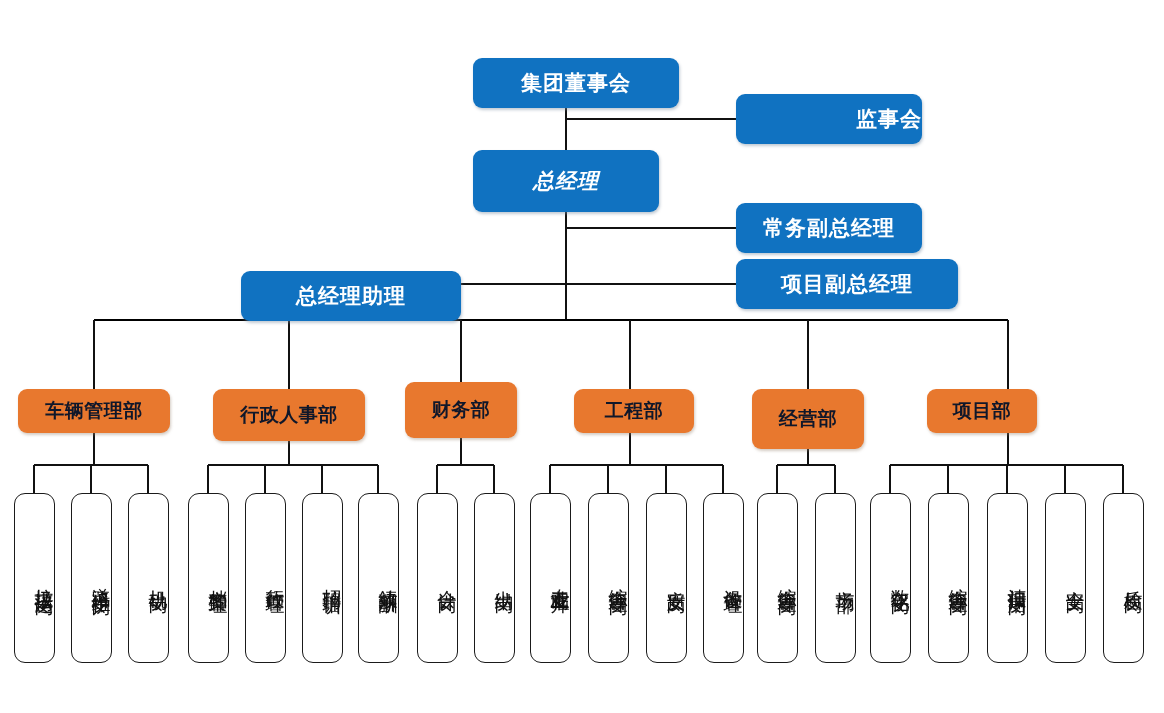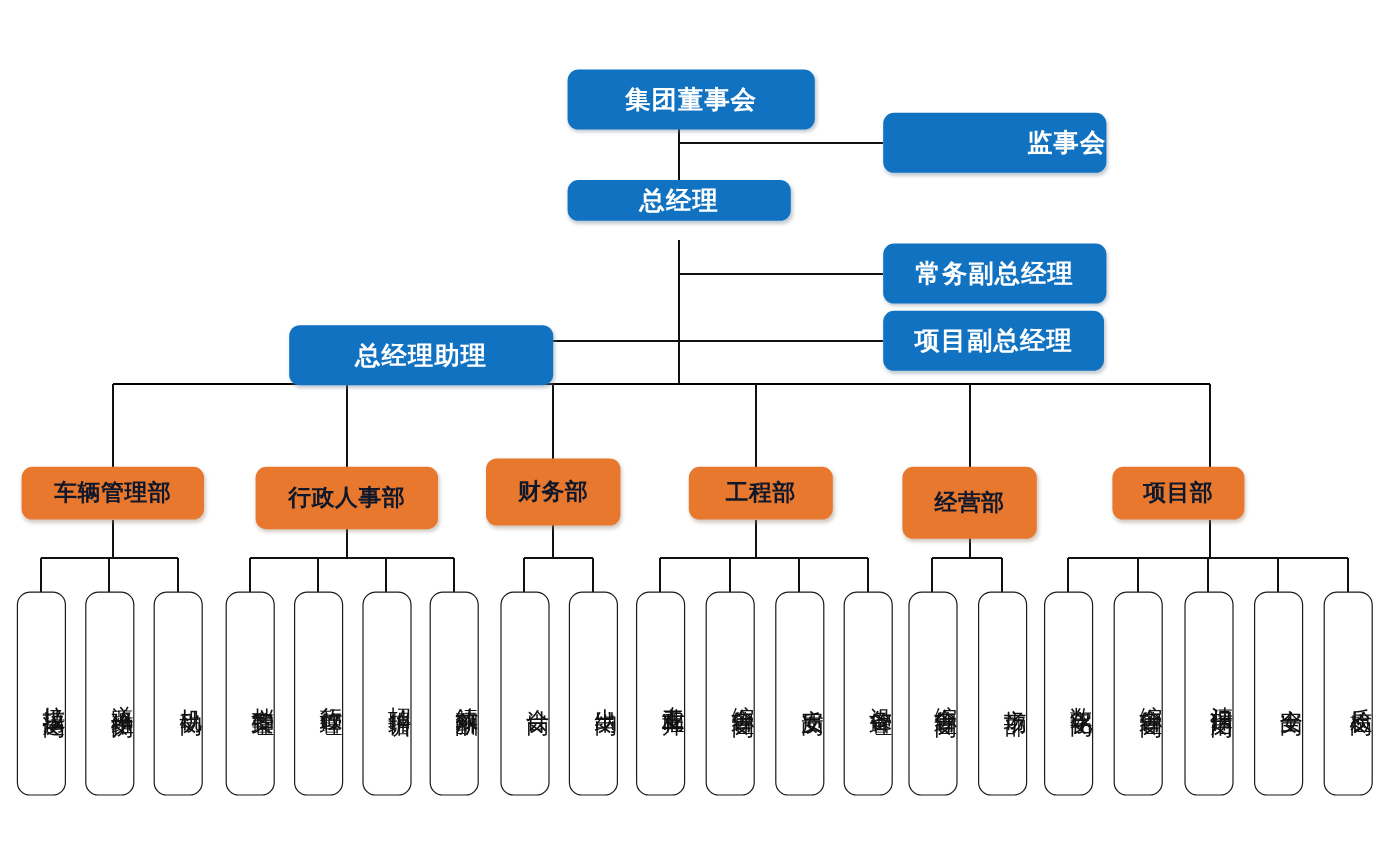--- a/index.html
+++ b/index.html
@@ -151,29 +151,29 @@
   </svg>
 
   <div class="node node-exec" style="left:473px;top:42px;width:206px;height:50px;margin-top:16px;">
     <span>集团董事会</span>
   </div>
 
   <div class="node node-exec" style="left:736px;top:94px;width:186px;height:50px;justify-content:flex-end;">
     <span>监事会</span>
   </div>
 
-  <div class="node node-exec" style="left:473px;top:150px;width:186px;height:34px;">
+  <div class="node node-exec" style="left:473px;top:150px;width:186px;height:62px;font-style:italic;">
     <span>总经理</span>
   </div>
 
   <div class="node node-exec" style="left:736px;top:203px;width:186px;height:50px;">
     <span>常务副总经理</span>
   </div>
 
-  <div class="node node-exec" style="left:736px;top:259px;width:184px;height:50px;align-items:center;">
+  <div class="node node-exec" style="left:736px;top:259px;width:222px;height:50px;align-items:center;">
     <span>项目副总经理</span>
   </div>
 
   <div class="node node-exec" style="left:241px;top:271px;width:220px;height:50px;">
     <span>总经理助理</span>
   </div>
 
   <div class="node node-dept" style="left:18px;top:389px;width:152px;height:44px;">
     <span>车辆管理部</span>
   </div>

